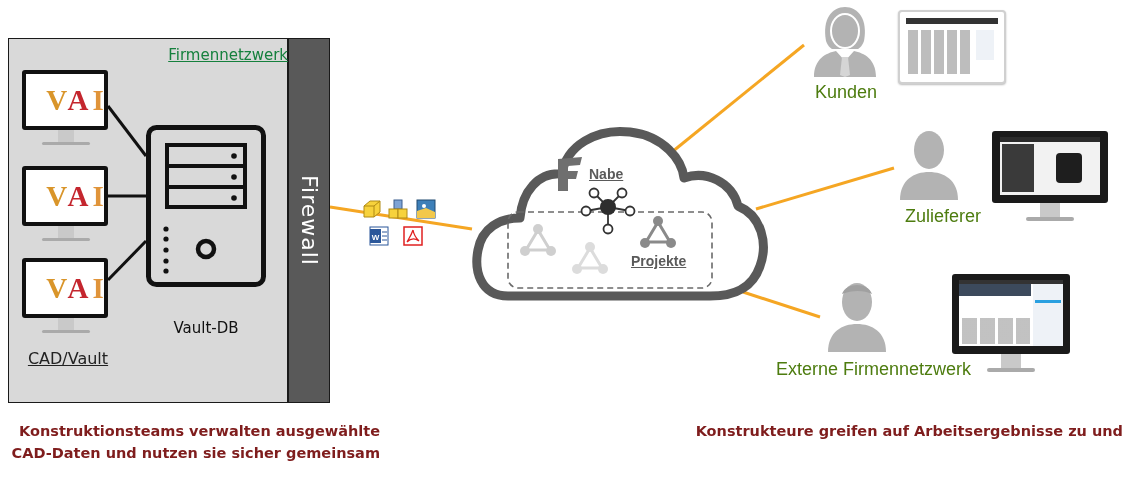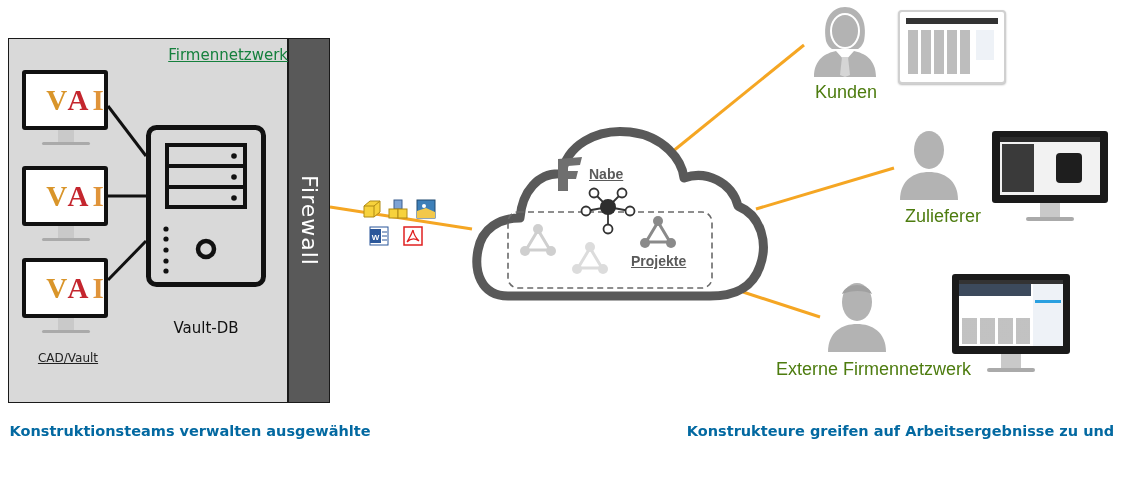--- a/index.html
+++ b/index.html
@@ -12,22 +12,22 @@
   .firewall-label span { writing-mode:vertical-rl; color:#ffffff; font-family:"DejaVu Sans", sans-serif; font-size:22px; letter-spacing:1px; }
   .net-title { left:8px; top:46px; width:280px; text-align:right; font-family:"DejaVu Sans", sans-serif; font-weight:normal; font-size:15px; text-decoration:underline; color:#15803d; }
   .monitor { width:88px; height:90px; }
   .screen { position:absolute; left:0; top:0; width:86px; height:60px; background:#fff; border:4px solid #111; border-radius:3px; box-sizing:border-box; display:flex; align-items:center; justify-content:center;padding-left:24px; }
   .vai { font-family:"Liberation Serif", serif; font-weight:bold; font-size:29px; letter-spacing:4px; }
   .vai .v { color:#d9952a; } .vai .a { color:#c4262e; } .vai .i { color:#e0943a; }
   .stand { position:absolute; left:36px; top:60px; width:16px; height:12px; background:#c9c9c9; }
   .base { position:absolute; left:20px; top:72px; width:48px; height:3px; background:#aaaaaa; border-radius:2px; }
   .server { left:146px; top:125px; width:120px; height:162px; }
   .vault-label { left:146px; top:291px; width:120px; text-align:center; font-family:"DejaVu Sans", sans-serif; font-size:15px; color:#111;margin-top:28px; }
-  .clients-label { left:8px; top:347px; width:120px; text-align:center; font-family:"DejaVu Sans", sans-serif; font-size:12px; color:#222; text-decoration:underline; line-height:23px; }
-  .caption { font-family:"DejaVu Sans", sans-serif; font-weight:bold; font-size:14.5px; color:#0369a1; text-align:center; line-height:22px; }
+  .clients-label { left:8px; top:347px; width:120px; text-align:center; font-family:"DejaVu Sans", sans-serif; font-size:16px; color:#222; text-decoration:underline; line-height:23px; }
+  .caption { font-family:"DejaVu Sans", sans-serif; font-weight:bold; font-size:14.5px; color:#7f1d1d; text-align:right; line-height:22px; }
   .file-icon { width:20px; height:20px; }
   .person-label { font-family:"Liberation Sans", sans-serif; font-size:18px; color:#4d7c0f; }
   .device { background:#fff; }
   .cloud-text { font-family:"Liberation Sans", sans-serif; font-weight:bold; font-size:14px; color:#5a5a5a;text-decoration:underline; }
 </style>
 </head>
 <body>
 
 <svg id="lines" width="1125" height="492">
   <line x1="330" y1="207" x2="472" y2="229" stroke="#f5a623" stroke-width="3"></line>
@@ -221,16 +221,17 @@
     <div style="position:absolute;left:74px;top:4px;width:30px;height:62px;background:#eef2f7;"></div>
     <div style="position:absolute;left:76px;top:20px;width:26px;height:3px;background:#2aa0e0;"></div>
     <div style="position:absolute;left:3px;top:38px;width:68px;height:26px;background:repeating-linear-gradient(90deg,#999 0 15px,#fff 15px 18px);opacity:.6;"></div>
   </div>
   <div style="position:absolute;left:49px;top:80px;width:20px;height:14px;background:#c9c9c9;"></div>
   <div style="position:absolute;left:35px;top:94px;width:48px;height:4px;background:#aaa;border-radius:2px;"></div>
 </div>
 
 <div class="abs caption" style="left:0px;top:420px;width:380px;">
   <div>Konstruktionsteams verwalten ausgewählte</div>
+  <div>CAD-Daten und nutzen sie sicher gemeinsam</div>
 </div>
 <div class="abs caption" style="left:678px;top:420px;width:445px;">
   <div>Konstrukteure greifen auf Arbeitsergebnisse zu und</div>
 </div>
 
 </body></html>

